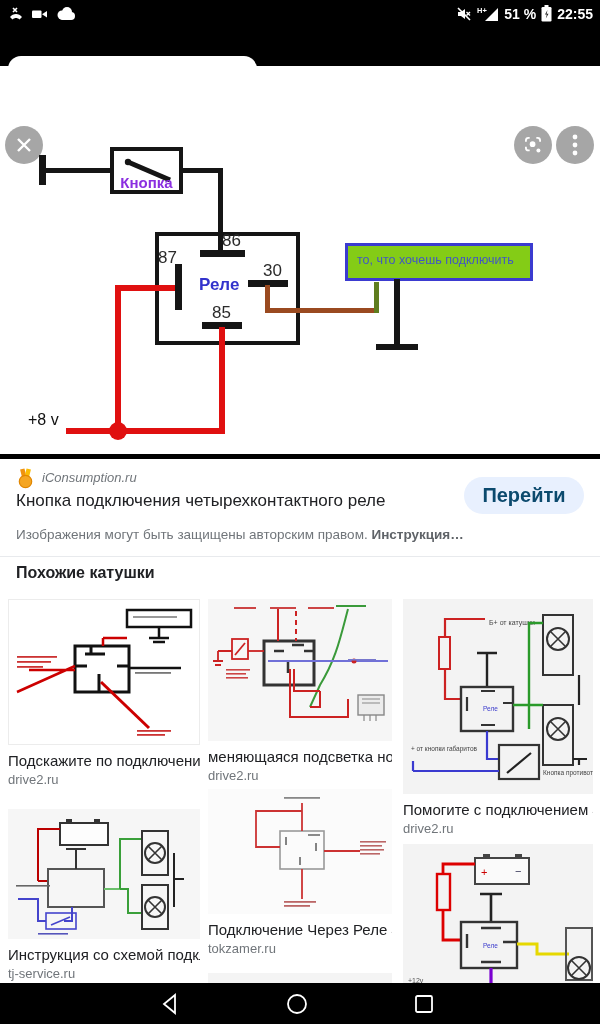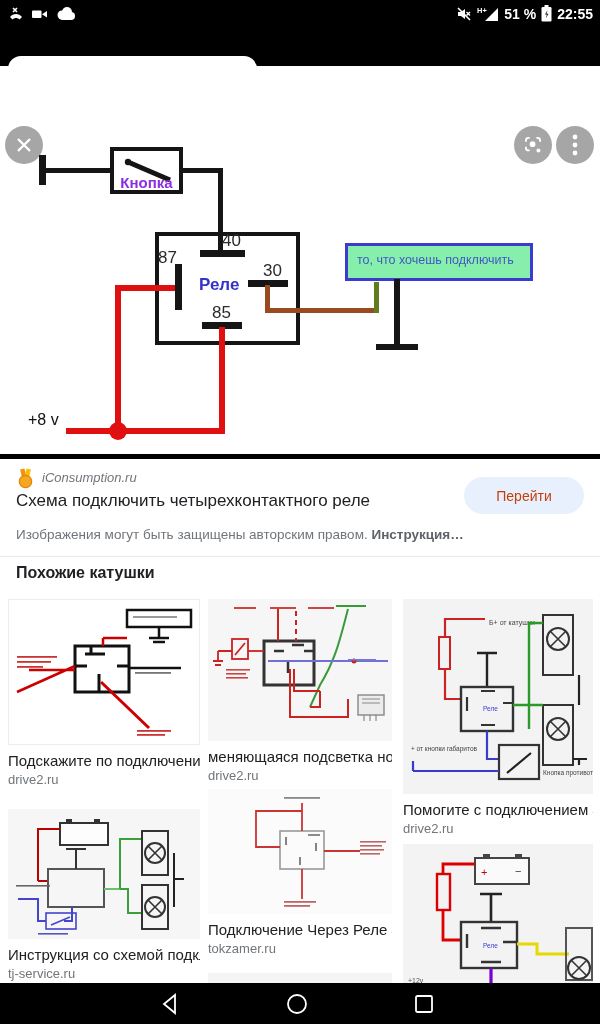--- a/index.html
+++ b/index.html
@@ -29,29 +29,29 @@
   .url{position:absolute;left:237px;top:81px;width:243px;font-size:16.5px;color:#202124;}
 
   
   .viewer{position:absolute;left:0;top:117px;width:600px;height:342px;background:#fff;
           border-bottom:5px solid #000000;box-sizing:border-box;}
   .ovl{position:absolute;width:38px;height:38px;border-radius:50%;background:#a6a6a6;
        display:flex;align-items:center;justify-content:center;}
   .pinlbl{position:absolute;font-size:17px;color:#2b2b2b;}
   .swbox{position:absolute;left:110px;top:30px;width:73px;height:47px;border:4px solid #151515;box-sizing:border-box;}
   .loadbox{position:absolute;left:345px;top:126px;width:188px;height:38px;border:3px solid #3b3bd0;
-           box-sizing:border-box;background:#86efac;color:#4257c4;font-size:12.5px;padding:7px 0 0 9px;}
+           box-sizing:border-box;background:#84cc16;color:#4257c4;font-size:12.5px;padding:7px 0 0 9px;}
 
   
   .srcline{position:absolute;left:42px;top:470px;font-size:13px;color:#70757a;font-style:italic;}
   .imgtitle{position:absolute;left:16px;top:491px;font-size:17px;color:#202124;}
   .copyright{position:absolute;left:16px;top:527px;font-size:13.5px;color:#70757a;}
   .copyright b{color:#5f6368;}
   .visitbtn{position:absolute;left:464px;top:477px;width:120px;height:37px;border-radius:19px;
-            background:#e8f0fe;color:#c2410c;font-size:14px;font-weight:400;display:flex;
+            background:#e8f0fe;color:#0c4a6e;font-size:20px;font-weight:700;display:flex;
             align-items:center;justify-content:center;}
   .divider{position:absolute;left:0;top:556px;width:600px;height:1px;background:#e8eaed;}
   .related-h{position:absolute;left:16px;top:564px;font-size:16px;font-weight:bold;color:#202124;}
 
   
   .col{position:absolute;top:599px;display:flex;flex-direction:column;}
   .col1{left:8px;width:192px;}
   .col2{left:208px;width:184px;}
   .col3{left:403px;width:190px;}
   .thumb{width:100%;background:#f4f4f4;overflow:hidden;}
@@ -187,21 +187,21 @@
             <circle cx="8" cy="8" r="3.2" fill="#151515"></circle>
             <line x1="8" y1="8" x2="50" y2="26" stroke="#151515" stroke-width="5"></line>
           </svg>
       </div>
       <div class="abs" style="left:110px;top:57px;width:73px;text-align:center;font-size:15px;font-weight:600;color:#8b2fe0">Кнопка</div>
       <div class="w" style="left:183px;top:51px;width:39px;height:5px"></div>
       <div class="w" style="left:218px;top:51px;width:5px;height:86px"></div>
 
       <div class="abs" style="left:155px;top:115px;width:145px;height:113px;border:4px solid #151515;box-sizing:border-box"></div>
       <div class="w" style="left:200px;top:133px;width:45px;height:7px"></div>
-      <div class="pinlbl" style="left:222px;top:114px">40</div>
+      <div class="pinlbl" style="left:222px;top:114px">86</div>
       <div class="w" style="left:175px;top:147px;width:7px;height:46px"></div>
       <div class="pinlbl" style="left:158px;top:131px">87</div>
       <div class="w" style="left:248px;top:163px;width:40px;height:7px"></div>
       <div class="pinlbl" style="left:263px;top:144px">30</div>
       <div class="w" style="left:202px;top:205px;width:40px;height:7px"></div>
       <div class="pinlbl" style="left:212px;top:186px">85</div>
       <div class="abs" style="left:199px;top:158px;font-size:17px;font-weight:600;color:#3333cc">Реле</div>
 
       <div class="wr" style="left:118px;top:168px;width:57px;height:6px"></div>
       <div class="wr" style="left:115px;top:168px;width:6px;height:149px"></div>
@@ -219,21 +219,21 @@
       <div class="w" style="left:376px;top:227px;width:42px;height:6px"></div>
     </div>
   </div>
 
   <svg class="abs" style="left:15px;top:468px" width="21" height="21" viewBox="0 0 21 21">
       <rect x="6" y="1" width="4.5" height="9" fill="#f0930f" transform="rotate(-14 8 5)"></rect>
       <rect x="10.5" y="1" width="4.5" height="9" fill="#fbbc05" transform="rotate(14 13 5)"></rect>
       <circle cx="10.5" cy="13.5" r="6.2" fill="#f5a623" stroke="#e08600" stroke-width="1.2"></circle>
     </svg>
   <div class="srcline">iConsumption.ru</div>
-  <div class="imgtitle">Схема подключить четырехконтактного реле</div>
+  <div class="imgtitle">Кнопка подключения четырехконтактного реле</div>
   <div class="copyright"><span>Изображения могут быть защищены авторским правом.</span> <b>Инструкция…</b></div>
   <div class="visitbtn">Перейти</div>
   <div class="divider"></div>
   <div class="related-h">Похожие катушки</div>
 
   <div class="col col1">
     <div class="thumb white" style="height:146px">
       <svg width="190" height="144" viewBox="0 0 190 144">
         <rect x="118" y="10" width="64" height="17" fill="#fff" stroke="#111" stroke-width="2.5"></rect>
         <rect x="124" y="16" width="44" height="2" fill="#999"></rect>

